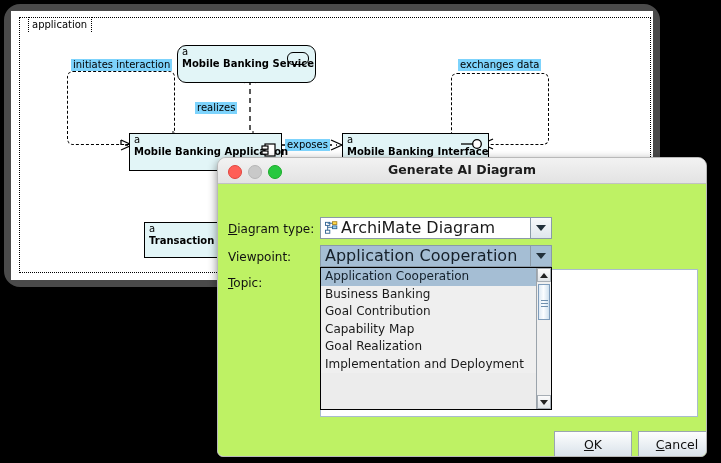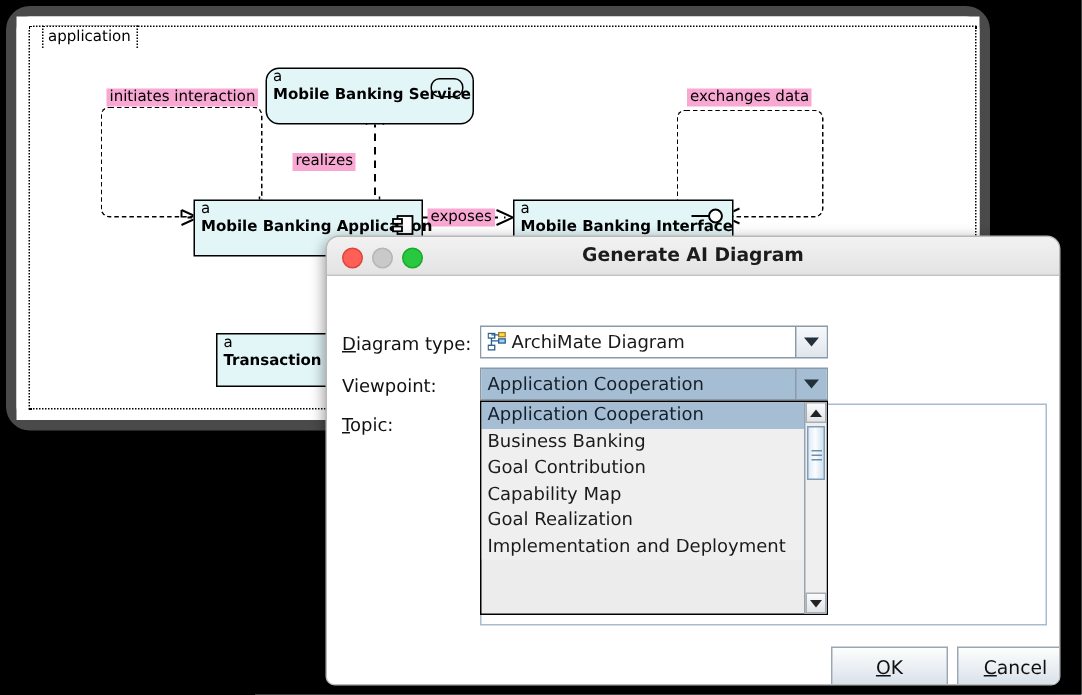--- a/index.html
+++ b/index.html
@@ -89,21 +89,21 @@
     position: absolute;
     border: 1.3px dashed #000;
     border-radius: 6px;
     box-sizing: border-box;
     background: transparent;
   }
   .rel-label {
     position: absolute;
     font-size: 10px; line-height: 12px; color: #000;
     white-space: nowrap;
-    background: #f9a8d4;
+    background: #7dd3fc;
     padding: 0 2px;
   }
   .conn-svg { position: absolute; left:0; top:0; width: 642px; height: 270px; pointer-events: none; }
 
   
   .dialog {
     position: absolute;
     left: 217px; top: 157px;
     width: 490px; height: 300px;
     background: #ececec;
@@ -122,21 +122,21 @@
   .traffic { position: absolute; top: 7px; width: 12px; height: 12px; border-radius: 50%; }
   .traffic.close  { left: 10px;  background: #ff5f57; border: 1px solid #e0443e; }
   .traffic.min    { left: 30px;  background: #c9c9c9; border: 1px solid #b5b5b5; }
   .traffic.max    { left: 50px;  background: #28c840; border: 1px solid #1aab29; }
   .dlg-title {
     position: absolute; left: 0; right: 0; top: 4px;
     text-align: center;
     font-size: 12.5px; font-weight: bold; color: #1c1c1c;
   }
 
-  .dlg-body { position: relative; height: 275px; background: #ffffff; padding-left: 42px; }
+  .dlg-body { position: relative; height: 275px; background: #bef264; padding-left: 42px; }
 
   .field-label {
     position: absolute;
     font-size: 12px; color: #111;
     line-height: 14px;
     white-space: nowrap;
   }
   .field-label u { text-decoration: underline; }
 
   
@@ -144,21 +144,21 @@
     position: absolute;
     height: 22px;
     border: 1px solid #8a9aa8;
     box-sizing: border-box;
     display: flex;
     align-items: center;
   }
   .combo .combo-text {
     flex: 1;
     padding-left: 4px;
-    font-size: 12px;
+    font-size: 16px;
     color: #1a1a1a;
     line-height: 20px;
     white-space: nowrap;
     overflow: hidden;
     display: flex;
     align-items: center;
     gap: 2px;
   }
   .combo .arrow-btn {
     width: 20px; height: 100%;

